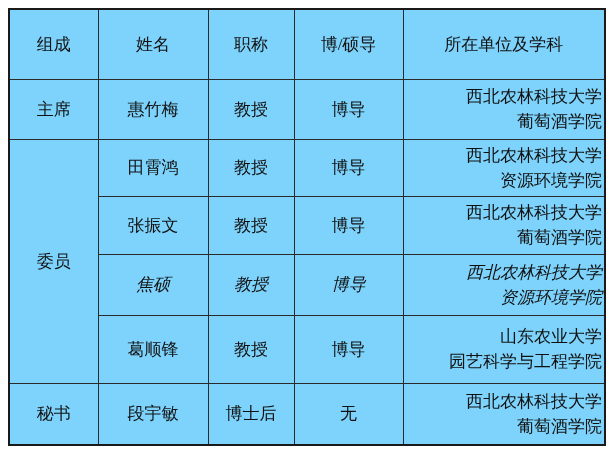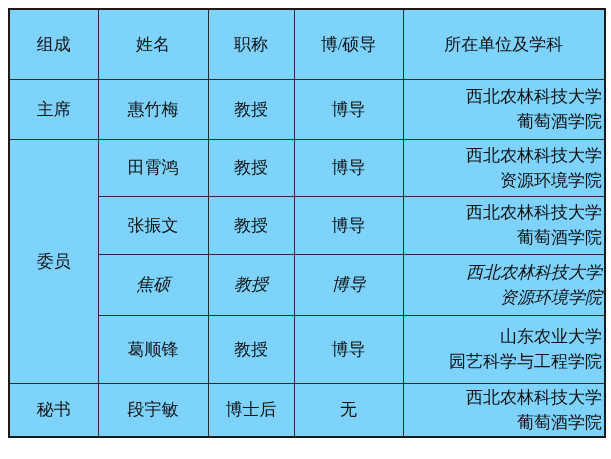--- a/index.html
+++ b/index.html
@@ -32,21 +32,21 @@
     font-size: 17px;
     padding: 0 2px;
     overflow: hidden;
   }
   tr.r-head  { height: 70px; }
   tr.r-chair { height: 60px; }
   tr.r-m1    { height: 57px; }
   tr.r-m2    { height: 58px; }
   tr.r-m3    { height: 61px; font-style: italic; }
   tr.r-m4    { height: 68px; }
-  tr.r-sec   { height: 54px; margin-top: 9px; }
+  tr.r-sec   { height: 62px; margin-top: 9px; }
   .aff-line {
     line-height: 25px;
     white-space: nowrap;
     text-align: right;
   }
 </style>
 </head>
 <body>
 
 <table class="committee-table">

